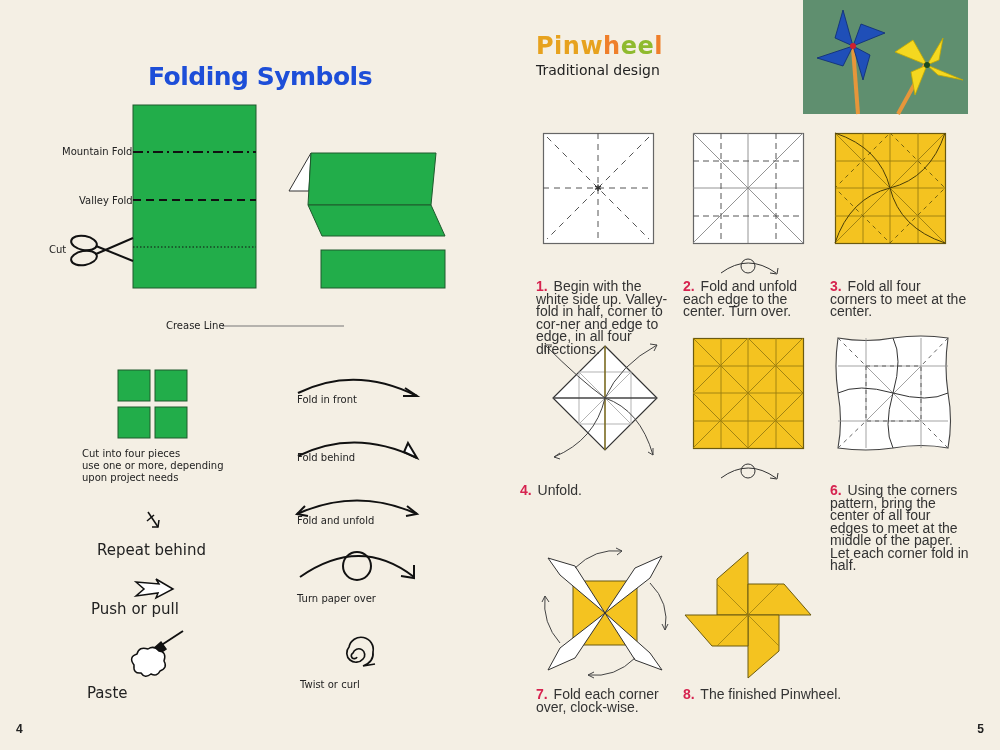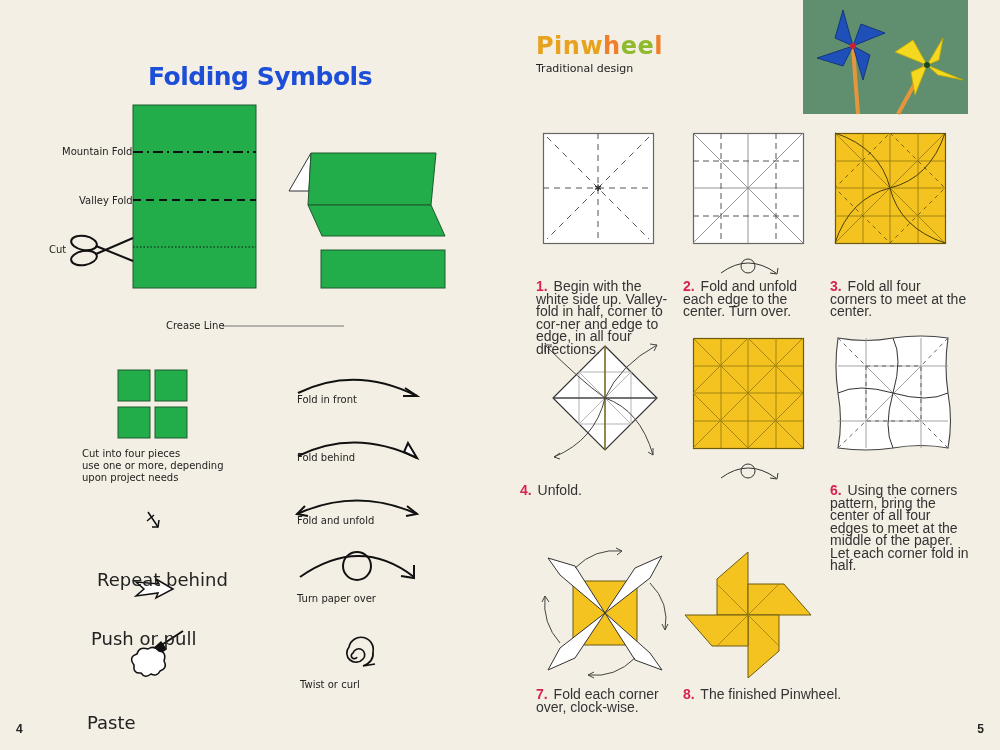--- a/index.html
+++ b/index.html
@@ -13,23 +13,23 @@
   .page { position: absolute; top: 0; height: 750px; }
   .page-left { left: 0; width: 500px; }
   .page-right { left: 500px; width: 500px; }
   .title-left {
     position: absolute; left: 148px; top: 30px;
     font-family: "DejaVu Sans", sans-serif; font-weight: bold; font-size: 25px;
     letter-spacing: -0.5px; color: #1d4ed8; margin-top: 32px;
   }
   .lbl { position: absolute; font-family: "DejaVu Sans", sans-serif; font-size: 10px; color: #222; white-space: nowrap; }
   .lbl-c { text-align: left; }
-  .lbl-big { font-size: 18px; margin-top: 28px; }
+  .lbl-big { font-size: 15px; }
   .pin-title { position: absolute; left: 36px; top: 32px; font-family: "DejaVu Sans", sans-serif; font-weight: bold; font-size: 24px; letter-spacing: 0.5px; }
-  .pin-sub { position: absolute; left: 36px; top: 62px; font-family: "DejaVu Sans", sans-serif; font-size: 11px; color: #222; }
+  .pin-sub { position: absolute; left: 36px; top: 62px; font-family: "DejaVu Sans", sans-serif; font-size: 14px; color: #222; }
   .step { position: absolute; font-family: "Liberation Sans", sans-serif; font-size: 14px; line-height: 12.5px; color: #333; }
   .step .num { color: #d6234f; font-weight: bold; margin-right: 2px; }
   .pagenum { position: absolute; bottom: 14px; font-weight: bold; font-size: 12px; }
   svg { position: absolute; overflow: visible; }
 </style>
 </head>
 <body>
 
 <div class="page page-left">
   <div class="title-left">Folding Symbols</div>

